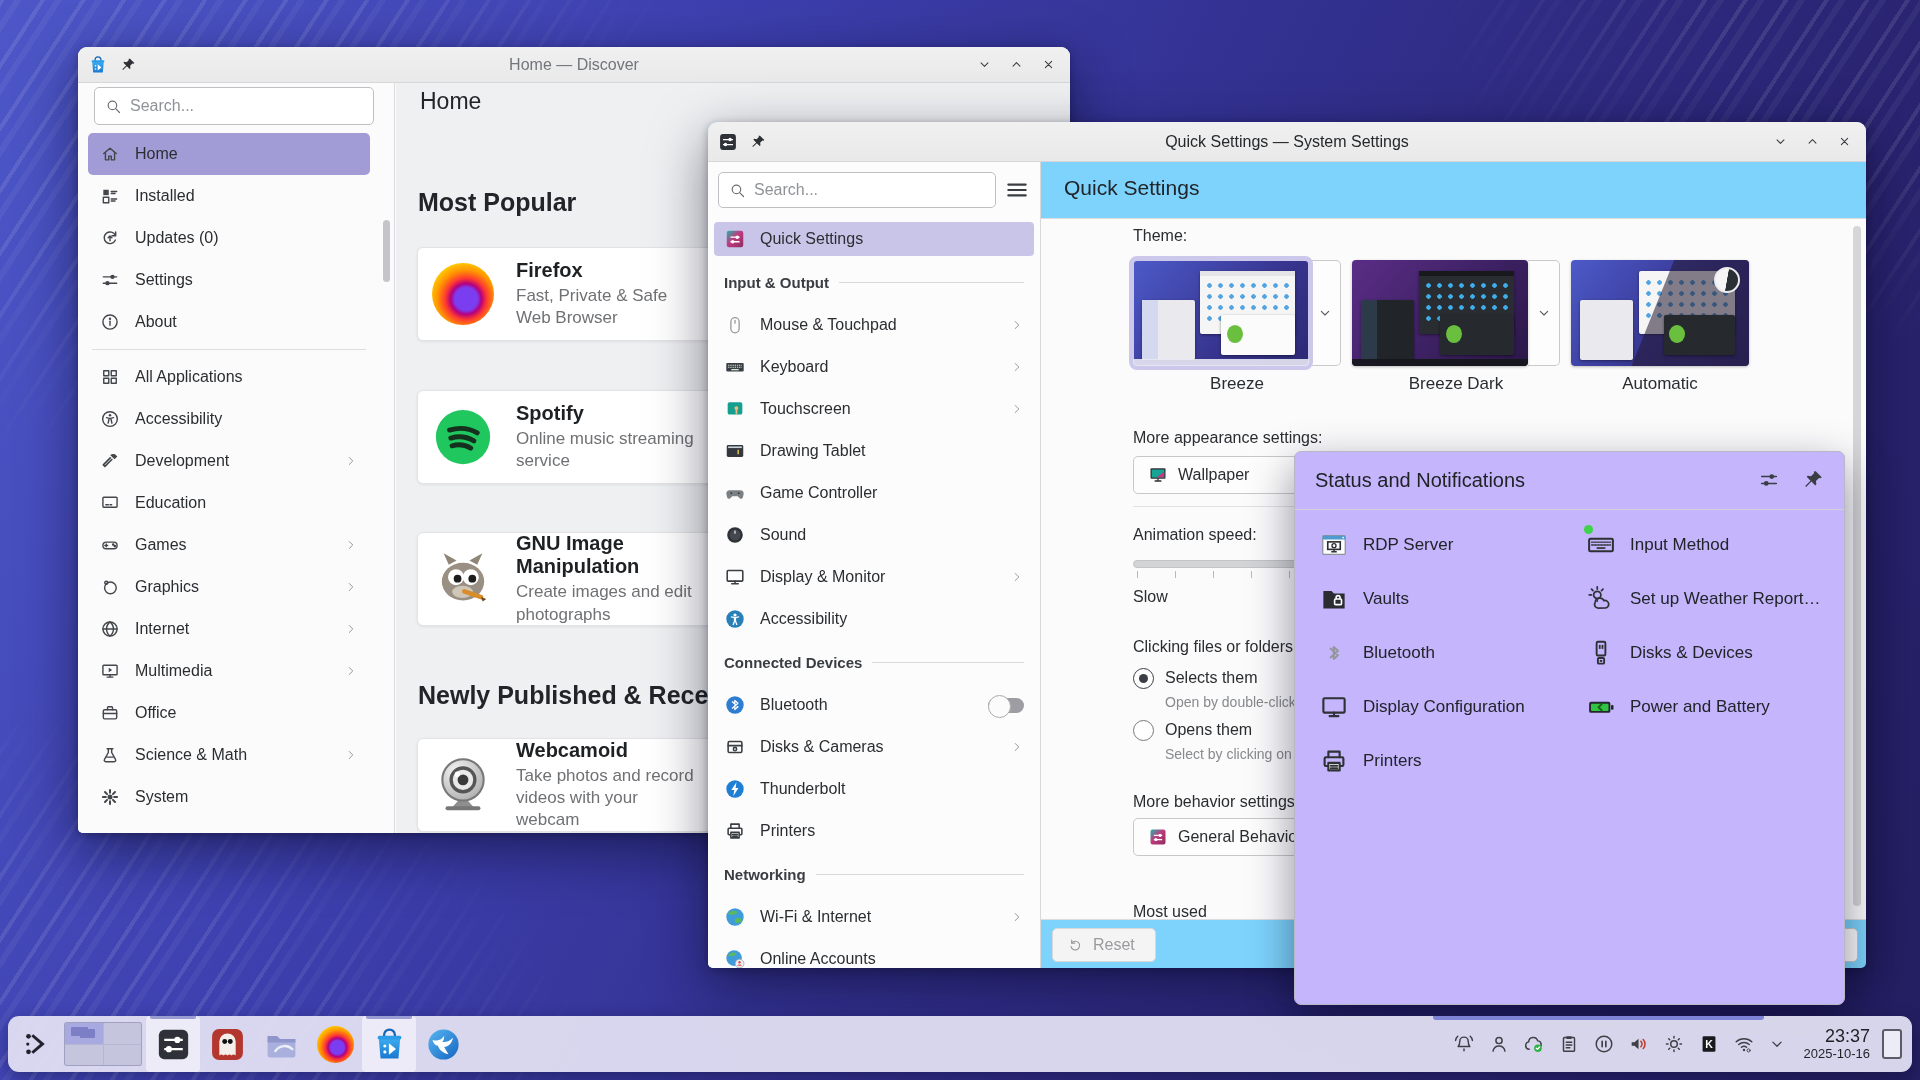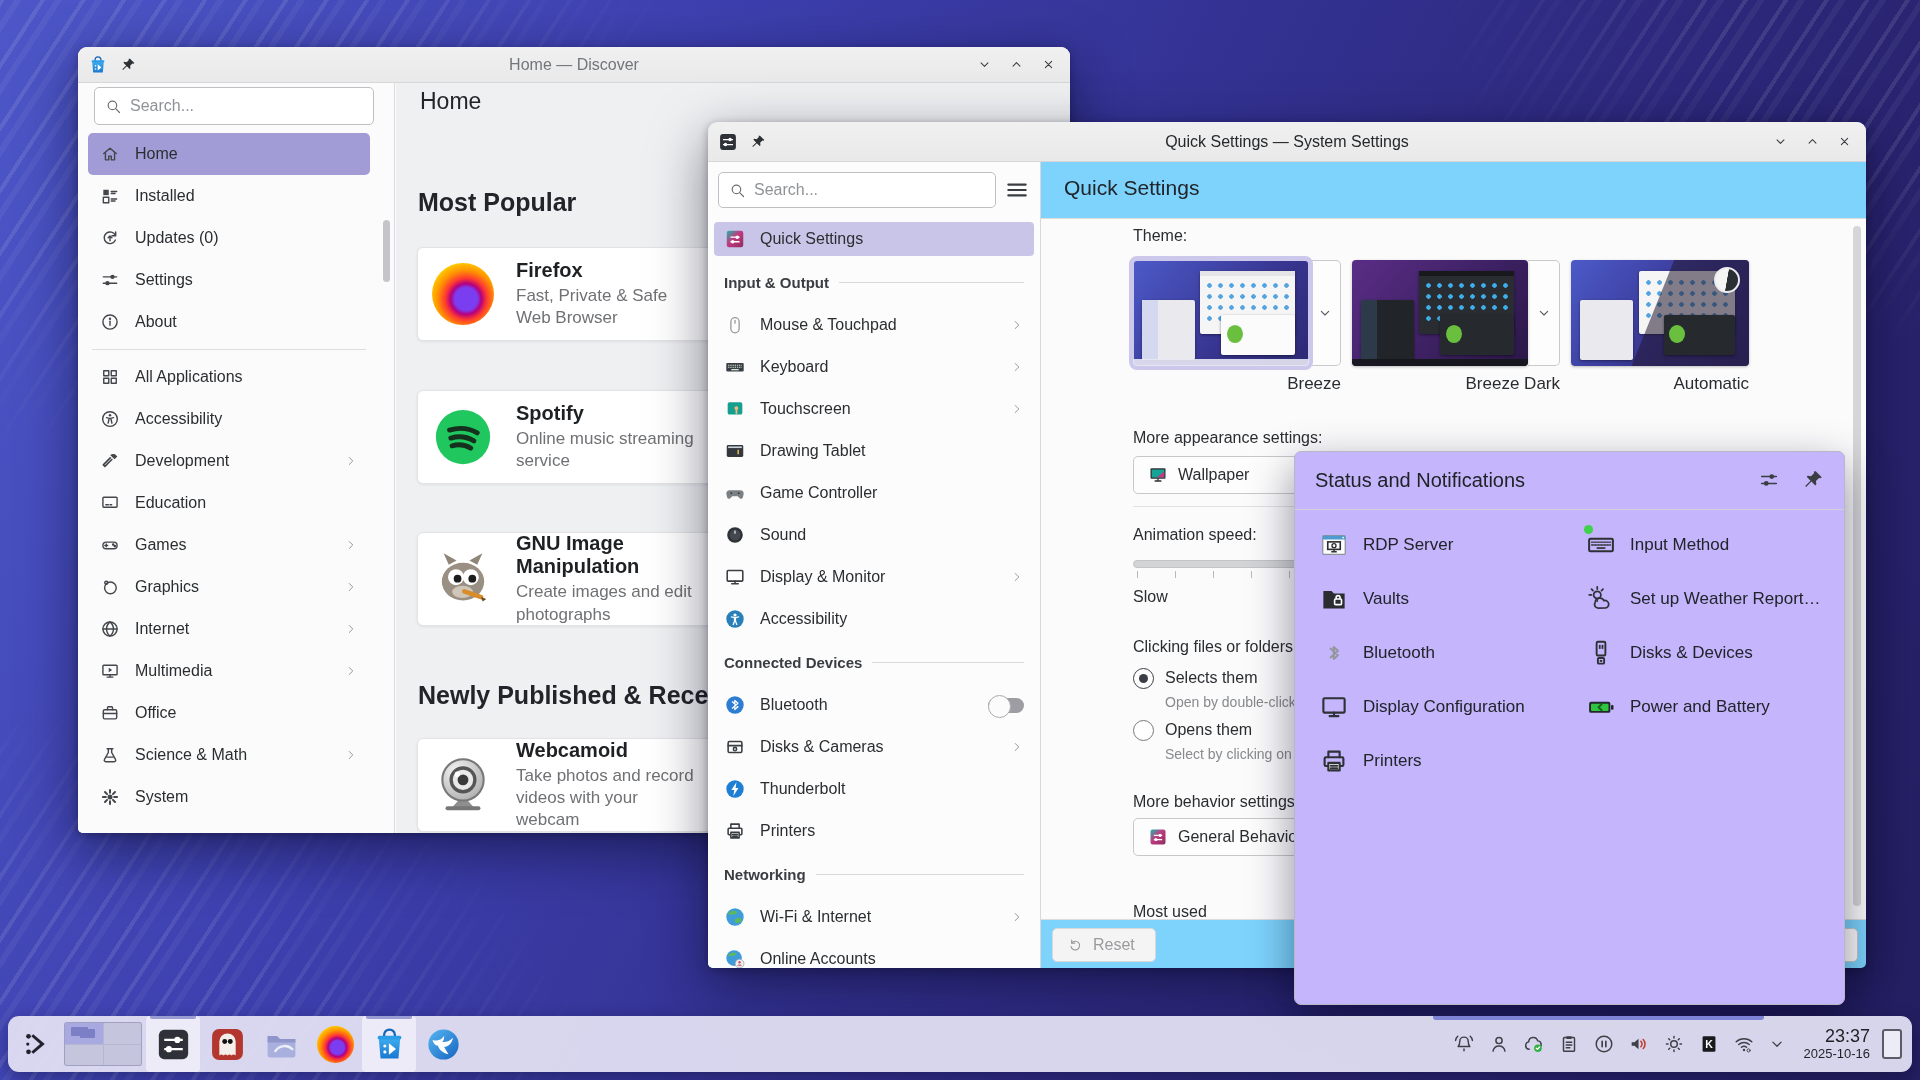--- a/index.html
+++ b/index.html
@@ -63,21 +63,21 @@
   .ss-content { position:absolute; left:333px; top:97px; right:0; height:700px; overflow:hidden; background:#fbfbfc; }
   .clabel { position:absolute; left:92px; font-size:16px; color:#2a2d30; white-space:nowrap; }
   .sublabel { position:absolute; font-size:14px; color:#87898c; white-space:nowrap; }
   .hsep { position:absolute; left:92px; right:20px; height:1px; background:#e2e2e4; }
   .thumbwrap { position:absolute; top:41px; height:106px; display:flex; }
   .thumb { width:176px; height:106px; border-radius:4px; position:relative; overflow:hidden; background:linear-gradient(130deg,#4c5ac8,#37348f 60%,#2c2a75); box-shadow:0 1px 3px rgba(0,0,0,.25); }
   .thumb.selframe { outline:5px solid #ccc8ec; outline-offset:-1px; }
   .tw { position:absolute; border-radius:2px; box-shadow:0 1px 3px rgba(0,0,0,.45); }
   .ddbtn { width:32px; height:106px; background:#fdfdfd; border:1px solid #c9c9cc; border-left:none; border-radius:0 5px 5px 0; display:flex; align-items:center; justify-content:center; color:#5a5d61; }
   .ddbtn .ic { width:16px; height:16px; }
-  .theme-label { position:absolute; top:155px; font-size:17px; color:#2a2d30; text-align:right; }
+  .theme-label { position:absolute; top:155px; font-size:17px; color:#2a2d30; text-align:center; }
   .btn { position:absolute; height:38px; background:#fdfdfd; border:1px solid #c8c8cb; border-radius:5px; display:flex; align-items:center; gap:10px; padding:0 14px; font-size:16px; color:#2a2d30; }
   .btn .ic { width:20px; height:20px; }
   .btn.disabled { color:#9b9b9e; background:#f4f4f5; border-color:#d9d9db; }
   .slider-track { position:absolute; left:92px; top:341px; width:330px; height:8px; border-radius:4px; background:#d3d4d6; border:1px solid #c3c4c6; }
   .ticks { position:absolute; left:96px; top:352px; display:flex; gap:37px; }
   .ticks i { width:1px; height:7px; background:#b9b9bc; }
   .radio { position:absolute; left:92px; width:21px; height:21px; border-radius:50%; border:1.5px solid #77797d; background:#fff; }
   .radio.on { border-color:#3c3e46; }
   .radio.on::after { content:""; display:block; width:9px; height:9px; border-radius:50%; background:#3c3e46; margin:4.5px auto; }
   .footer-sep { position:absolute; left:333px; right:0; top:797px; height:1px; background:#dcdcde; }

